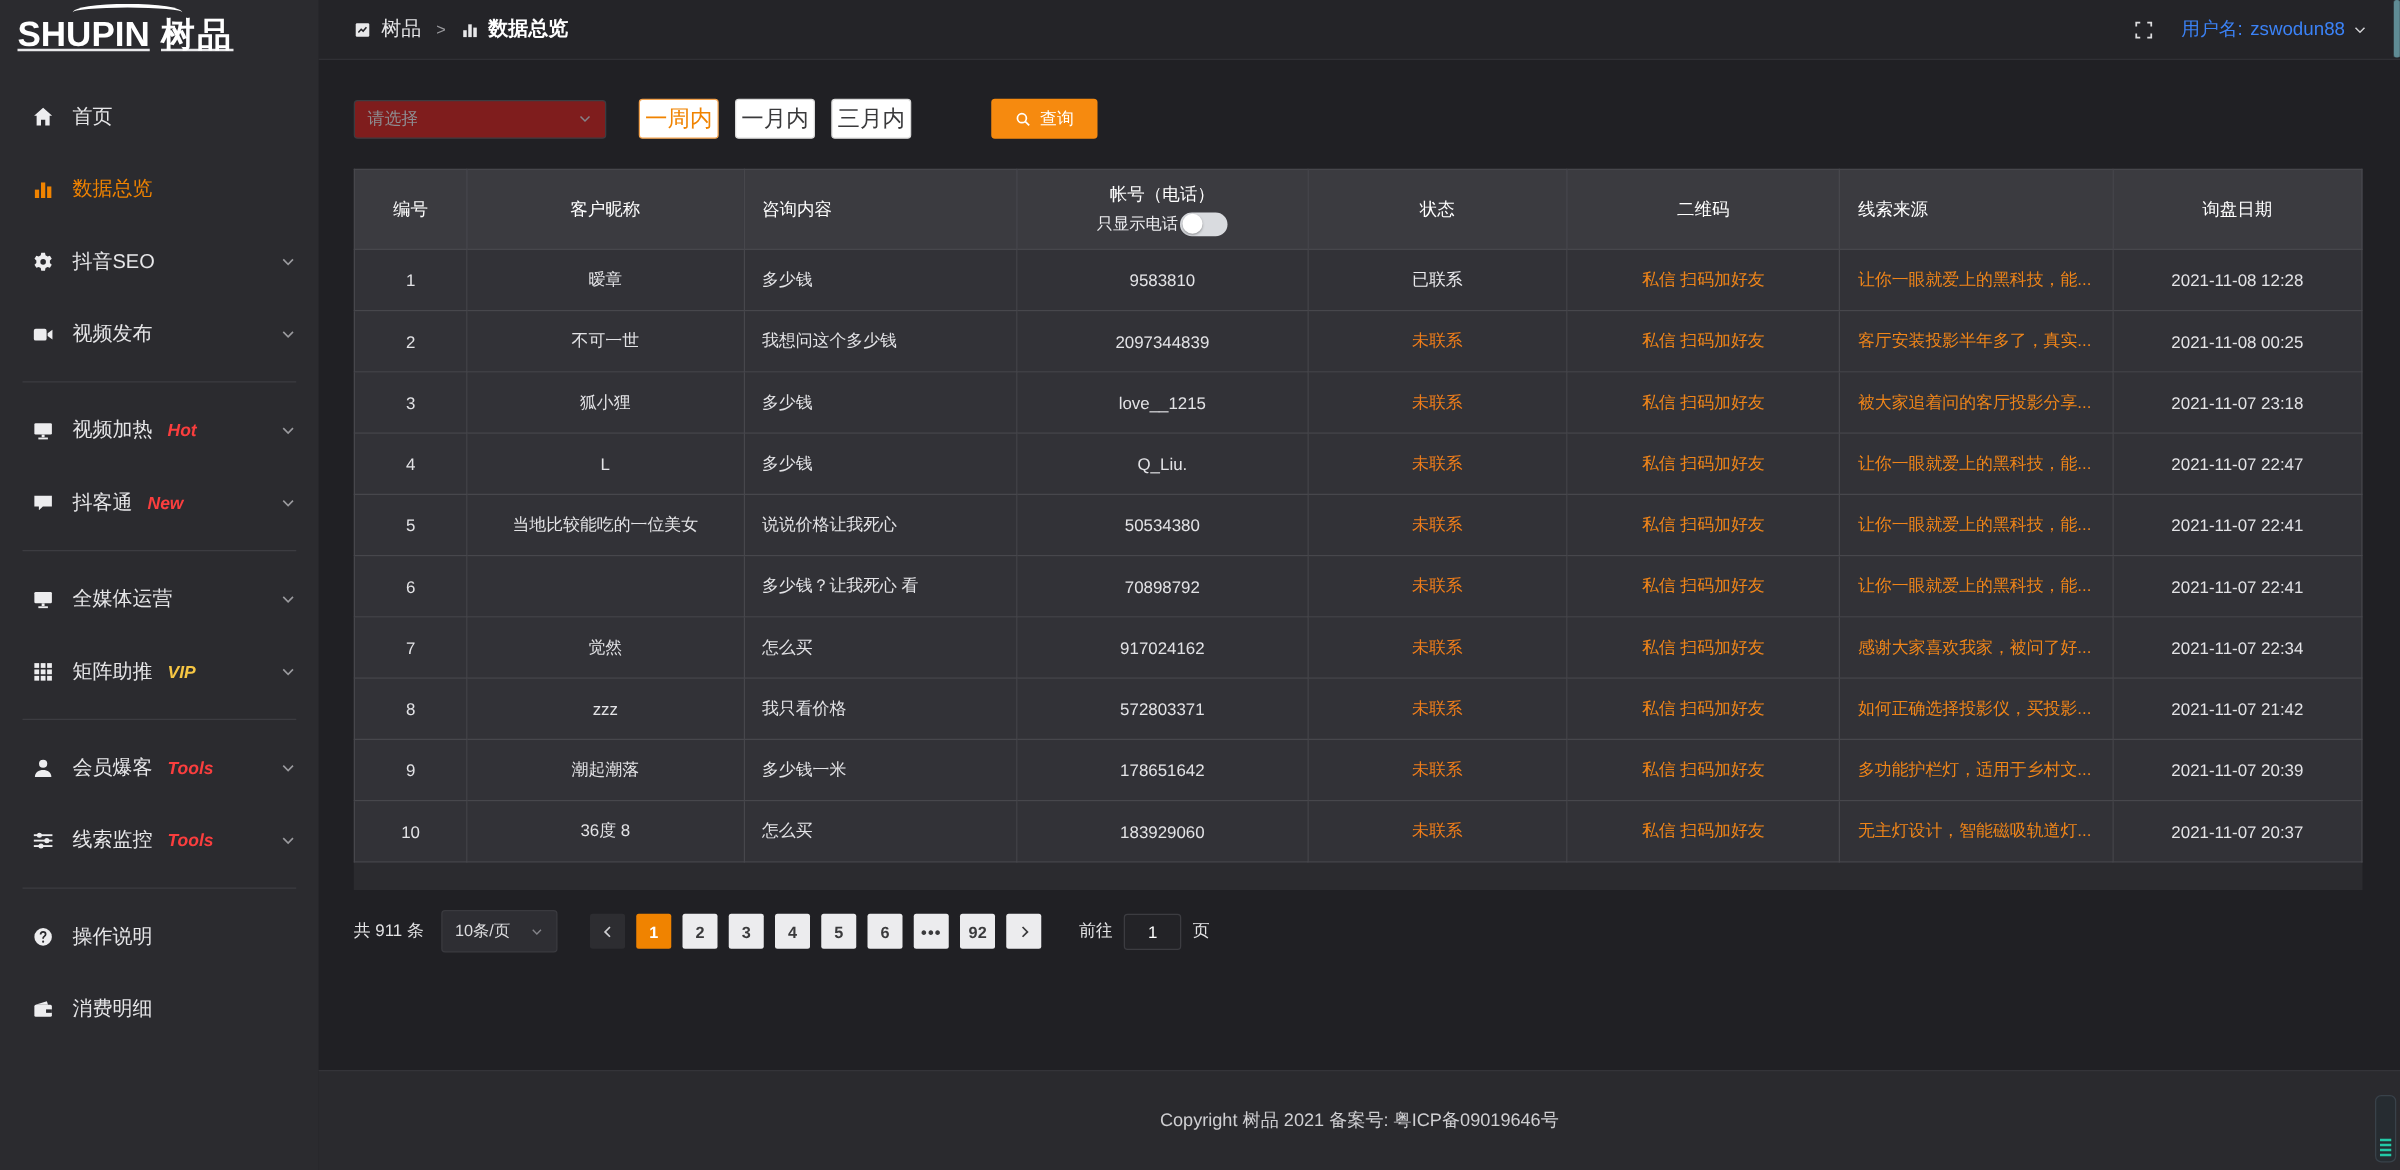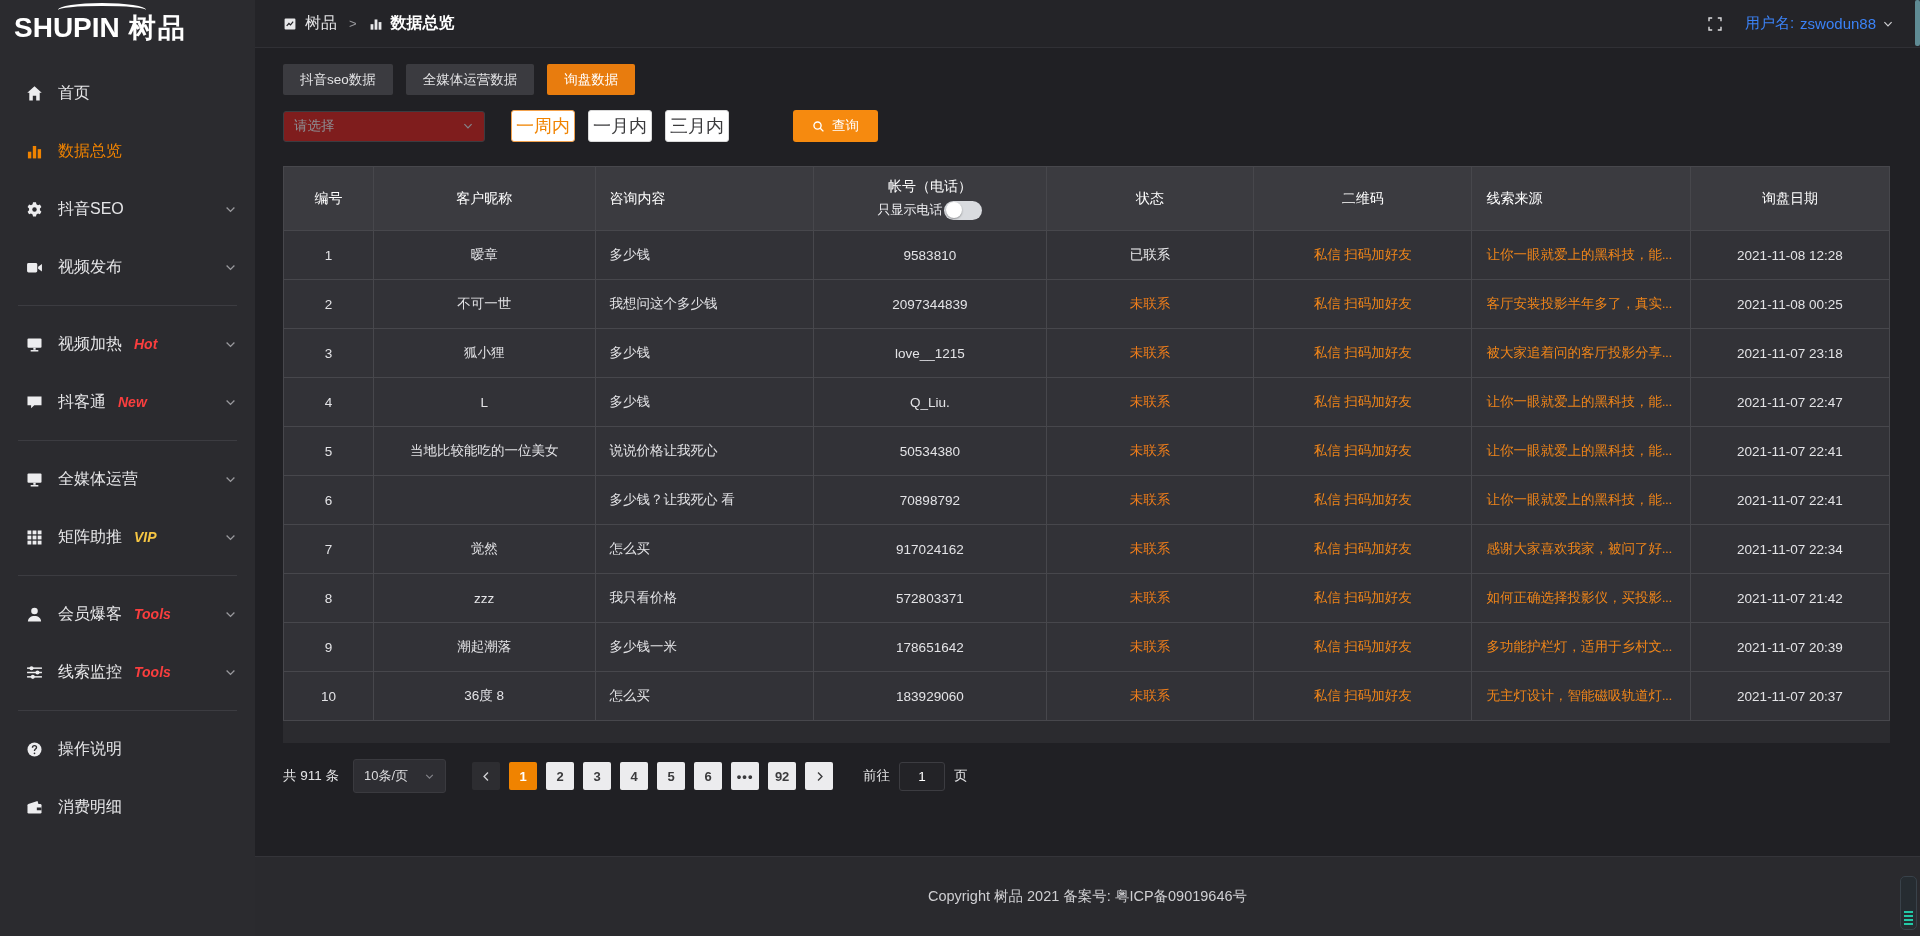--- a/index.html
+++ b/index.html
@@ -2,21 +2,21 @@
 <html><head>
 <meta charset="utf-8">
 <style>
   * { margin:0; padding:0; box-sizing:border-box; }
   html,body { width:1920px; height:936px; overflow:hidden; background:#202024;
     font-family:"Liberation Sans","DejaVu Sans",sans-serif; }
   .app { display:flex; width:100%; height:100%; }
 
   
   .sidebar { width:255px; min-width:255px; background:#2b2b2f; height:100%; color:#e8e8ea; }
-  .logo { height:56px; display:flex; align-items:center; padding-left:14px; position:relative; cursor:pointer; }
+  .logo { height:56px; display:flex; align-items:center; padding-left:14px; position:relative; cursor:pointer;text-decoration:underline; }
   .logo-arc { position:absolute; top:3px; left:58px; width:88px; height:14px;
     border-top:3px solid #fff; border-radius:50% 50% 0 0; }
   .logo-en { font-size:28px; font-weight:800; letter-spacing:0; color:#fff; }
   .logo-cn { font-size:27px; font-weight:700; color:#fff; margin-left:9px; letter-spacing:2px; }
   .menu { padding-top:8px; }
   .menu-item { height:58px; display:flex; align-items:center; padding:0 18px 0 26px;
     font-size:16px; color:#e6e6e8; cursor:pointer; }
   .menu-item .mi-icon { display:inline-flex; font-size:17px; margin-right:15px; color:#ededef; }
   .menu-item.active { color:#f08300; }
   .menu-item.active .mi-icon { color:#f08300; }
@@ -66,21 +66,21 @@
   table.data tbody td { background:#323237; color:#e3e3e6; height:49px; font-size:13.5px;
     white-space:nowrap; overflow:hidden; text-overflow:ellipsis; }
   .al { text-align:left; padding-left:14px; }
   .ac { text-align:center; padding-left:6px; padding-right:6px; }
   .phone-head { display:flex; flex-direction:column; align-items:center; gap:5px; }
   .toggle-row { display:flex; align-items:flex-start; gap:2px; font-size:13px; color:#ededf0; }
   .switch { width:38px; height:19px; border-radius:10px; background:#d9dbdf; position:relative;
     display:inline-block; cursor:pointer; }
   .switch::after { content:''; position:absolute; left:2px; top:1.5px; width:16px; height:16px;
     border-radius:50%; background:#fff; box-shadow:0 1px 2px rgba(0,0,0,.35); }
-  .cell-link { color:#f08519; cursor:pointer;font-family:Liberation Serif, serif; }
+  .cell-link { color:#f08519; cursor:pointer; }
   .status-un { color:#ef7d1a; }
   .status-ok { color:#ebebee; }
 
   
   .pagination { display:flex; align-items:center; margin-top:16px; color:#e4e4e6; font-size:13.5px; }
   .pg-total { margin-right:14px; }
   .page-size { height:30px; background:#2e2e33; border:1px solid #3a3a3f; border-radius:3px;
     display:flex; align-items:center; gap:16px; padding:16px 10px; color:#dcdcde; font-size:13px; cursor:pointer; margin-right:26px; }
   .page-size .ps-chev { display:inline-flex; color:#84848a; font-size:11px; }
   .pg-btn { min-width:28px; height:28px; border:none; border-radius:2px; font-size:13px; cursor:pointer;
@@ -329,25 +329,20 @@
           <span class="uc" id="user-chevron">
               <svg viewBox="0 0 16 16" width="1em" height="1em" fill="currentColor">
                 <path d="M3.2 5.6 8 10.4l4.8-4.8" fill="none" stroke="currentColor" stroke-width="1.6"></path>
               </svg>
             </span>
         </div>
       </div>
     </header>
 
     <main class="main">
-      <div class="tabs" id="tabs">
-          <button class="tab">抖音seo数据</button>
-          <button class="tab">全媒体运营数据</button>
-          <button class="tab active">询盘数据</button>
-        </div>
 
       <div class="filters">
         <div class="select">
           <span>请选择</span>
           <span class="sel-chev" id="sel-chev">
               <svg viewBox="0 0 16 16" width="1em" height="1em" fill="currentColor">
                 <path d="M3.2 5.6 8 10.4l4.8-4.8" fill="none" stroke="currentColor" stroke-width="1.6"></path>
               </svg>
             </span>
         </div>

